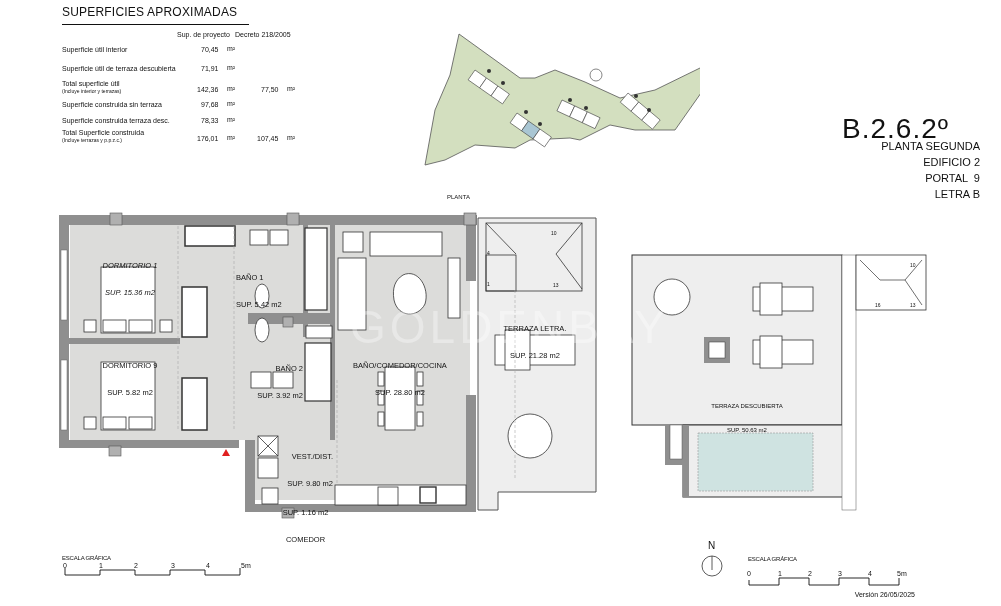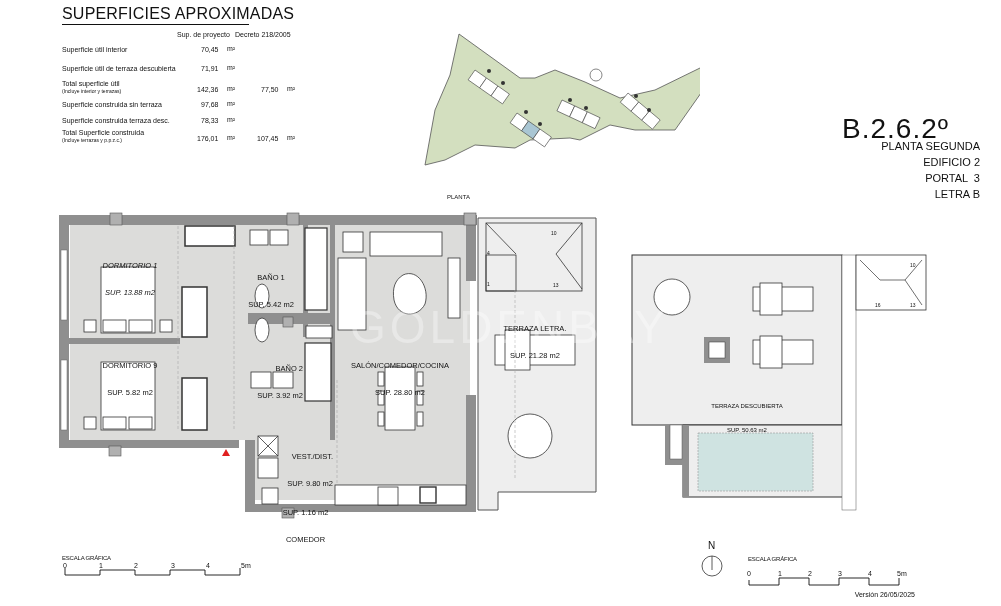--- a/index.html
+++ b/index.html
@@ -1,18 +1,18 @@
 <!DOCTYPE html>
 <html><head>
 <meta charset="utf-8">
 <style>
   html,body{margin:0;padding:0;background:#fff;}
   body{width:1001px;height:606px;position:relative;overflow:hidden;font-family:"Liberation Sans",sans-serif;color:#111;}
   .abs{position:absolute;}
-  .title{left:62px;top:5px;font-size:16px;font-weight:normal;letter-spacing:0.2px;}
+  .title{left:62px;top:5px;font-size:12px;font-weight:normal;letter-spacing:0.2px;}
   .title-rule{left:62px;top:24px;width:187px;height:1px;background:#111;}
   .sup-h{font-size:7px;top:31px;}
   .row-lbl{font-size:7px;left:62px;}
   .val{font-size:7px;}
   .unit{font-size:7px;}
   .big-code{font-size:28px;right:52px;top:113px;letter-spacing:1px;}
   .info{font-size:11px;right:21px;text-align:right;line-height:16px;top:138px;}
   .lbl{font-size:7.5px;text-align:center;line-height:9px;white-space:pre;}
   .small{font-size:6px;}
   .scale-lbl{font-size:6px;letter-spacing:-0.2px;}
@@ -93,21 +93,21 @@
       <circle cx="166" cy="88" r="2"></circle>
     <circle cx="216" cy="76" r="2"></circle>
       <circle cx="229" cy="90" r="2"></circle>
   </g>
 </svg>
 
 <div class="abs big-code">B.2.6.2º</div>
 <div class="abs info">
   <div>PLANTA SEGUNDA</div>
   <div>EDIFICIO 2</div>
-  <div style="white-space:pre;">PORTAL  3</div>
+  <div style="white-space:pre;">PORTAL  9</div>
   <div>LETRA B</div>
 </div>
 
 <div class="abs small" style="left:447px;top:194px;">PLANTA</div>
 
 <svg class="abs" style="left:0;top:0;" width="1001" height="606">
 
   <g fill="#dcdcda">
     <rect x="70" y="225" width="400" height="215"></rect>
     <rect x="255" y="440" width="215" height="60"></rect>
@@ -236,36 +236,36 @@
   <path d="M65,568 L65,575 L100,575 L100,570 L135,570 L135,575 L170,575 L170,570 L205,570 L205,575 L240,575 L240,568" fill="none" stroke="#111" stroke-width="0.9"></path>
   <path d="M749,580 L749,585 L779,585 L779,578 L809,578 L809,585 L839,585 L839,578 L869,578 L869,585 L899,585 L899,578" fill="none" stroke="#111" stroke-width="0.9"></path>
   <circle cx="712" cy="566" r="10" fill="none" stroke="#333" stroke-width="0.8"></circle>
   <line x1="712" y1="556" x2="712" y2="570" stroke="#333" stroke-width="0.8"></line>
 </svg>
 
 <div class="abs" style="left:350px;top:300px;font-size:46px;color:rgba(255,255,255,0.35);letter-spacing:4px;">GOLDENBAY</div>
 
 <div class="abs lbl" style="left:95px;top:243px;width:70px;font-style:italic;">
   <div>DORMITORIO 1</div>
-  <div>SUP. 13.88 m2</div>
+  <div>SUP. 15.36 m2</div>
 </div>
 <div class="abs lbl" style="left:95px;top:343px;width:70px;">
   <div>DORMITORIO 9</div>
   <div>SUP. 5.82 m2</div>
 </div>
-<div class="abs lbl" style="left:242px;top:255px;width:58px;text-align:center;">
+<div class="abs lbl" style="left:236px;top:255px;width:58px;text-align:left;">
   <div>BAÑO 1</div>
   <div>SUP. 5.42 m2</div>
 </div>
 <div class="abs lbl" style="left:245px;top:346px;width:58px;text-align:right;">
   <div>BAÑO 2</div>
   <div>SUP. 3.92 m2</div>
 </div>
 <div class="abs lbl" style="left:345px;top:343px;width:110px;">
-  <div>SALÓN/COMEDOR/COCINA</div>
+  <div>BAÑO/COMEDOR/COCINA</div>
   <div>SUP. 28.80 m2</div>
 </div>
 <div class="abs lbl" style="left:495px;top:306px;width:80px;">
   <div>TERRAZA LETRA.</div>
   <div>SUP. 21.28 m2</div>
 </div>
 <div class="abs lbl" style="left:278px;top:434px;width:55px;text-align:right;">
   <div>VEST./DIST.</div>
   <div>SUP. 9.80 m2</div>
 </div>

